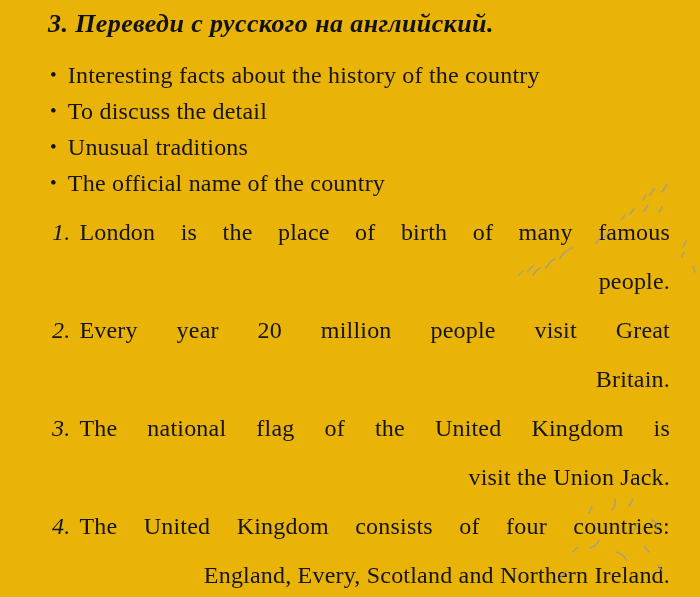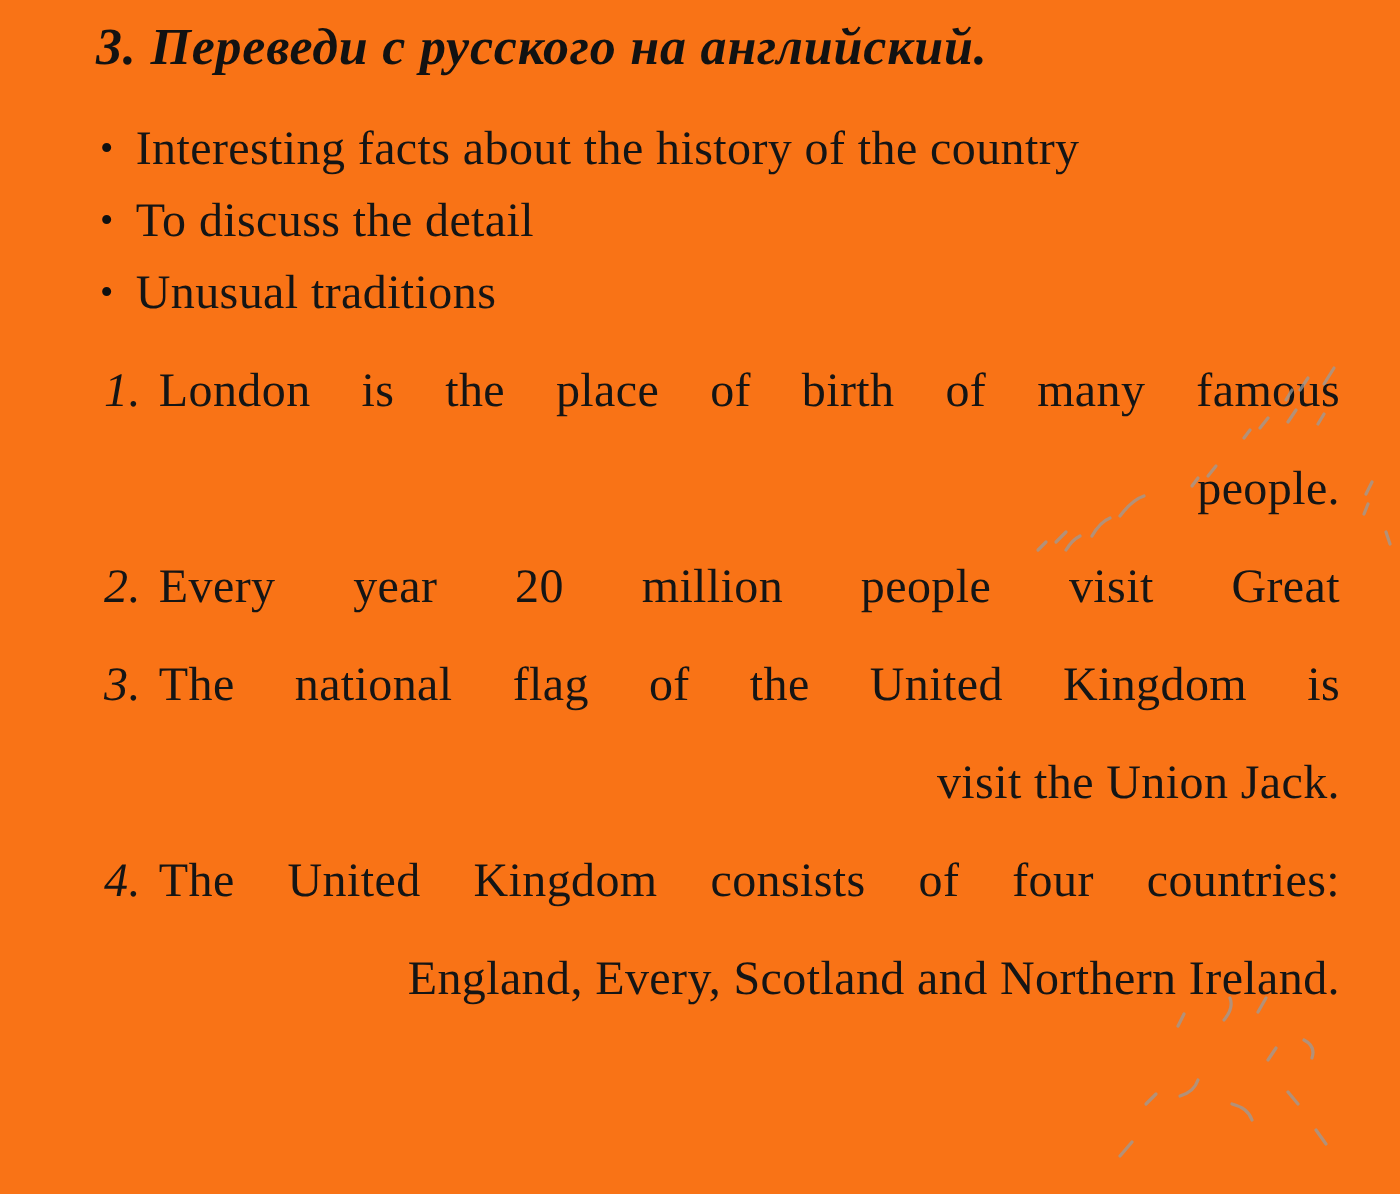--- a/index.html
+++ b/index.html
@@ -4,21 +4,21 @@
 <style>
   html, body {
     margin: 0;
     padding: 0;
     background: #ffffff;
   }
   .page {
     position: relative;
     width: 700px;
     height: 597px;
-    background: #f97316;
+    background: #eab308;
     overflow: hidden;
     font-family: "Liberation Serif", serif;
     color: #151515;
   }
   
   .exercise-title {
     margin: 7px 0 0 48px;
     font-size: 26px;
     line-height: 34px;
     font-weight: bold;
@@ -87,31 +87,35 @@
   <ul class="bullet-list">
     <li class="bullet-item">
       <span class="bullet-dot">•</span><span>Interesting facts about the history of the country</span>
     </li>
     <li class="bullet-item">
       <span class="bullet-dot">•</span><span>To discuss the detail</span>
     </li>
     <li class="bullet-item">
       <span class="bullet-dot">•</span><span>Unusual traditions</span>
     </li>
+    <li class="bullet-item">
+      <span class="bullet-dot">•</span><span>The official name of the country</span>
+    </li>
   </ul>
 
   <div class="sentences">
 
     <div class="para">
       <div class="line line-first"><span class="para-num">1.</span><span>London is the place of birth of many famous</span></div>
       <div class="line line-last">people.</div>
     </div>
 
     <div class="para">
       <div class="line line-first"><span class="para-num">2.</span><span>Every year 20 million people visit Great</span></div>
+      <div class="line line-last">Britain.</div>
     </div>
 
     <div class="para">
       <div class="line line-first"><span class="para-num">3.</span><span>The national flag of the United Kingdom is</span></div>
       <div class="line line-last">visit the Union Jack.</div>
     </div>
 
     <div class="para">
       <div class="line line-first"><span class="para-num">4.</span><span>The United Kingdom consists of four countries:</span></div>
       <div class="line line-last">England, Every, Scotland and Northern Ireland.</div>

